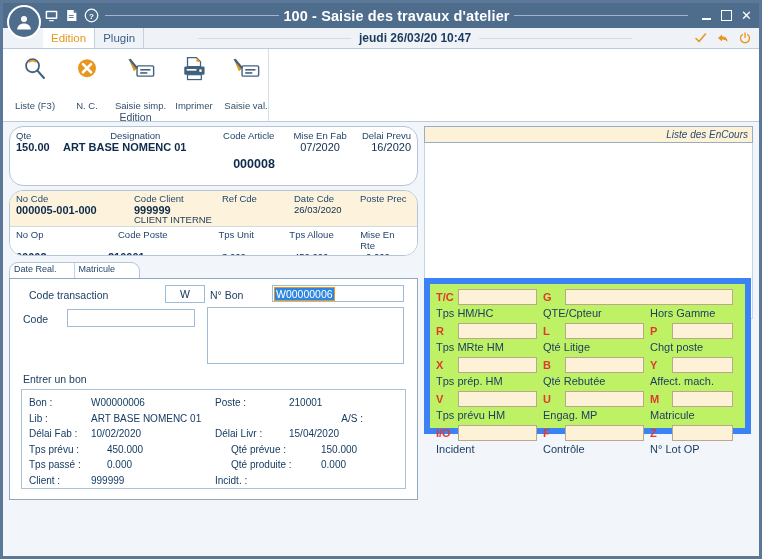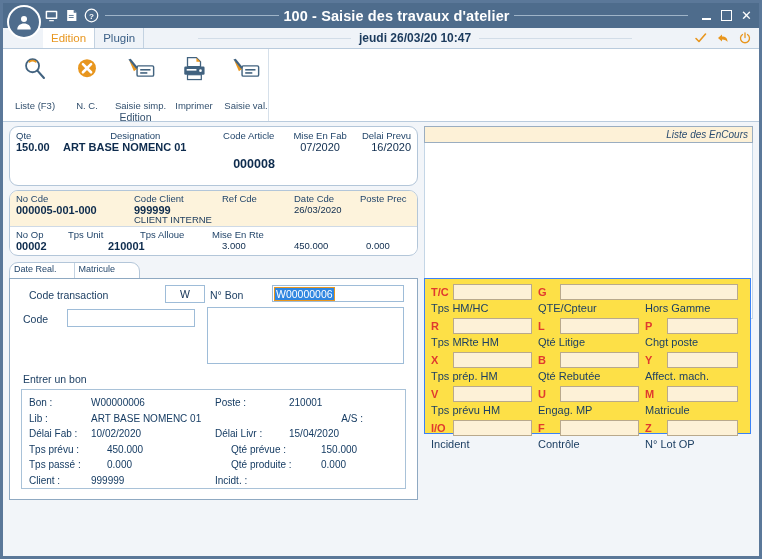--- a/index.html
+++ b/index.html
@@ -167,21 +167,21 @@
     box-sizing: border-box;
     display: flex;
     gap: 6px;
   }
   .col-left { width: 409px; flex: 0 0 auto; position: relative; }
   .col-right { flex: 1 1 auto; position: relative; }
 
   
   .card {
     border: 1px solid #b3c6d9;
-    border-radius: 9px;
+    border-radius: 14px;
     background: #ffffff;
     box-sizing: border-box;
     position: relative;
   }
   .card-article { height: 60px; padding: 3px 6px 0 6px; }
   .row-hdr { display: flex; font-size: 9.5px; color: #23466b; }
   .row-val { display: flex; font-size: 11px; font-weight: bold; color: #0d2b4d; }
   .c-qte { width: 48px; }
   .c-des { width: 148px; }
   .c-art { width: 84px; text-align: center; }
@@ -287,22 +287,22 @@
   .dt-v2 { flex: 1 1 auto; }
   .dt-v1.num, .dt-v2.num { padding-left: 16px; }
   .as-k { text-align: right; padding-right: 4px; }
 
   
   .codepanel {
     position: absolute;
     left: 0; top: 152px;
     right: 2px;
     height: 156px;
-    border: 1px solid #3b82f6;
-    background: #fde047;
+    border: 6px solid #3b82f6;
+    background: #bef264;
     box-sizing: border-box;
     padding: 5px 6px 0 6px;
   }
   .cp-block { }
   .cp-inputs { display: flex; align-items: center; }
   .cp-cell { display: flex; align-items: center; }
   .cp-cell.w1 { width: 107px; }
   .cp-cell.w2 { width: 107px; }
   .cp-cell.w3 { flex: 1 1 auto; }
   .cp-key {
@@ -505,20 +505,21 @@
             <div style="width:88px">999999</div>
             <div style="width:72px"></div>
             <div style="width:66px;font-weight:normal;font-size:9.5px">26/03/2020</div>
             <div style="flex:1 1 auto"></div>
           </div>
           <div class="sub-line" style="margin-left:118px">CLIENT INTERNE</div>
         </div>
         <div class="band-op">
           <div class="row-hdr">
             <div style="width:52px">No Op</div>
+            <div style="width:154px;text-align:center">Code Poste</div>
             <div style="width:72px">Tps Unit</div>
             <div style="width:72px">Tps Alloue</div>
             <div style="flex:1 1 auto">Mise En Rte</div>
           </div>
           <div class="row-val">
             <div style="width:52px">00002</div>
             <div style="width:154px;padding-left:40px;box-sizing:border-box">210001</div>
             <div style="width:72px;font-weight:normal;font-size:9.5px">3.000</div>
             <div style="width:72px;font-weight:normal;font-size:9.5px">450.000</div>
             <div style="flex:1 1 auto;font-weight:normal;font-size:9.5px">0.000</div>

